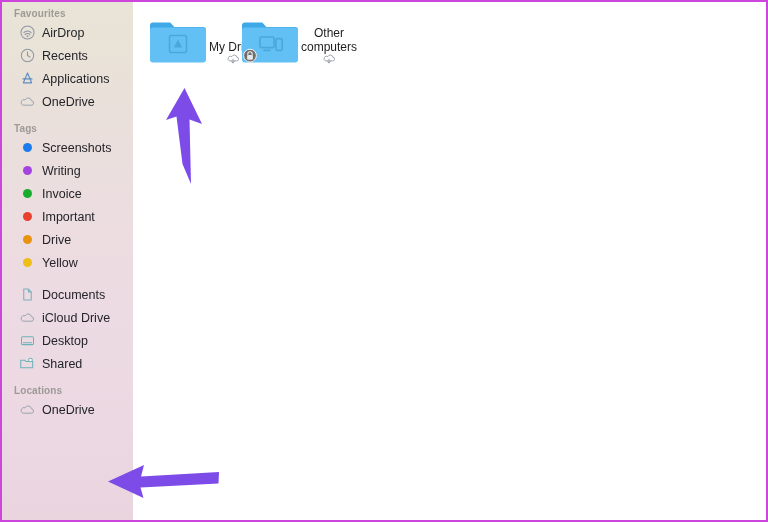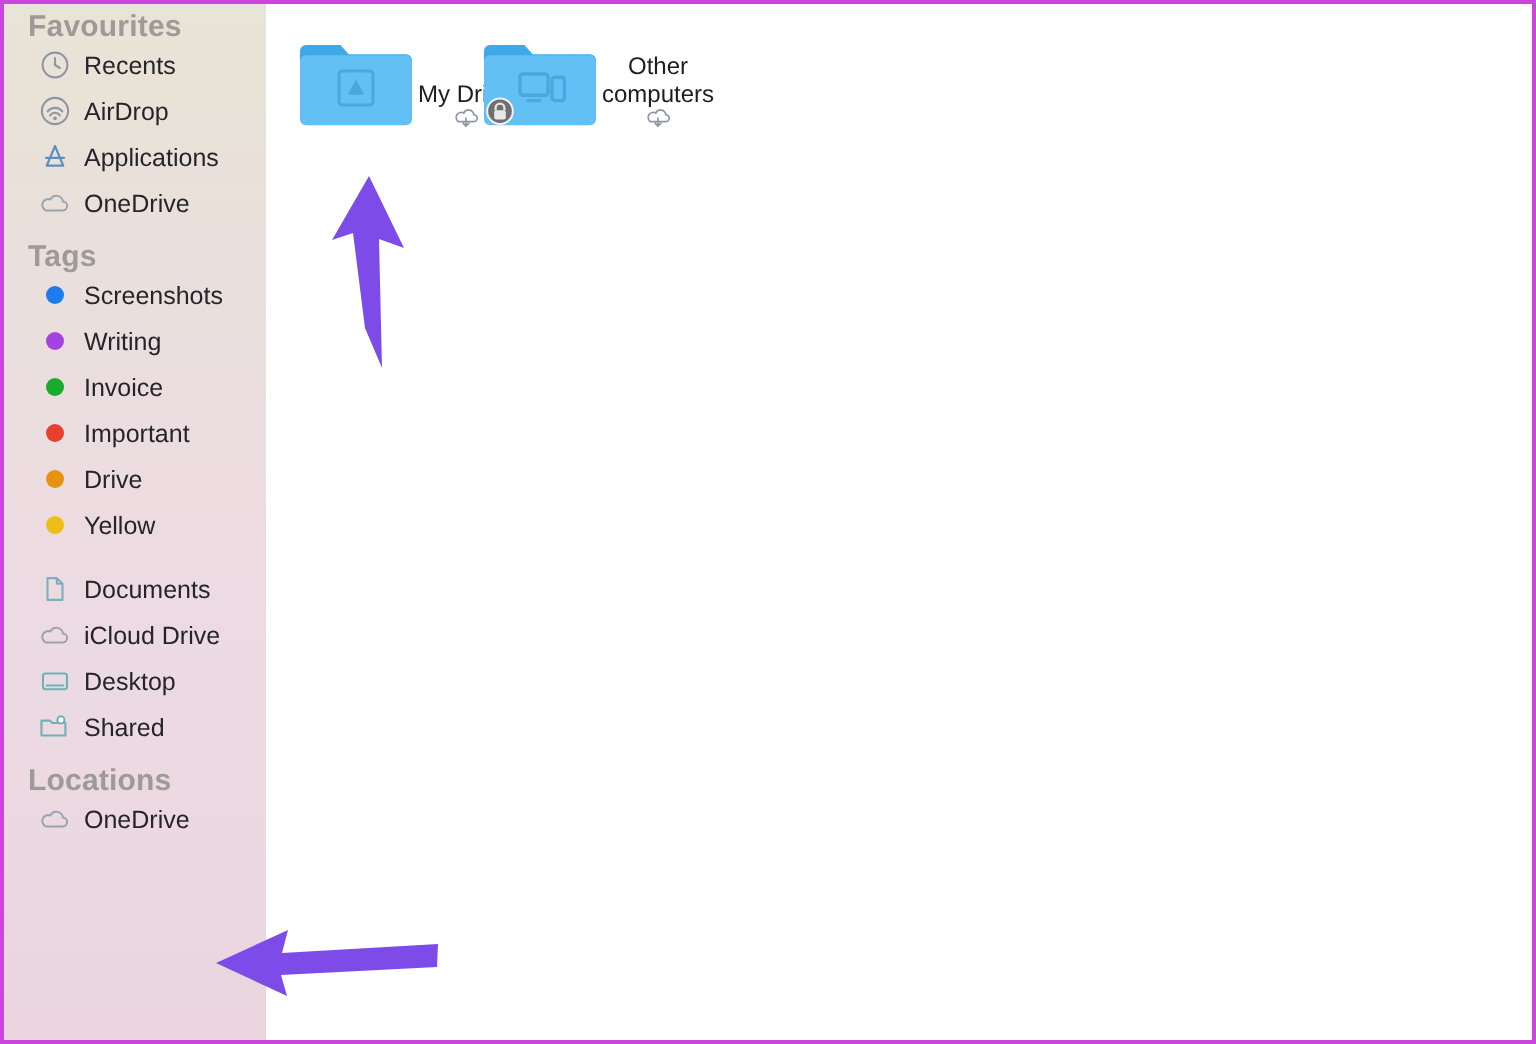--- a/index.html
+++ b/index.html
@@ -38,21 +38,21 @@
         #ecdde0 42%,
         #ecdbe2 58%,
         #ecd9e2 74%,
         #ebd7e1 88%,
         #ead5df 100%);
     position: relative;
     z-index: 2;
     overflow: hidden;
   }
   .section-header {
-    font-size: 15px;
+    font-size: 10px;
     color: #9e9a98;
     font-weight: bold;
     letter-spacing: 0.1px;
     padding: 0 0 0 12px;
     height: 14px;
     line-height: 14px;
   }
   .sb-group { margin-bottom: 0; }
   .sb-row {
     display: flex;
@@ -146,36 +146,36 @@
 <div id="finder-window">
 
   <div id="sidebar">
 
     <div class="sb-group">
       <div class="spacer-5"></div>
       <div class="section-header">Favourites</div>
       <div class="sb-row">
         <span class="sb-icon">
           <svg width="15" height="15" viewBox="0 0 16 16">
-            <circle cx="8" cy="8" r="6.6" fill="none" stroke="#8e96a3" stroke-width="1.1"></circle>
-            <path d="M8 4.3V8l2.6 1.6" fill="none" stroke="#8e96a3" stroke-width="1.1" stroke-linecap="round" stroke-linejoin="round"></path>
-          </svg>
-        </span>
-        <span class="sb-label">Recents</span>
-      </div>
-      <div class="sb-row">
-        <span class="sb-icon">
-          <svg width="15" height="15" viewBox="0 0 16 16">
             <circle cx="8" cy="8" r="7" fill="none" stroke="#8e96a3" stroke-width="1.1"></circle>
             <path d="M5.4 10.3a3.2 3.2 0 0 1 5.2 0" fill="none" stroke="#8e96a3" stroke-width="1.1" stroke-linecap="round"></path>
             <path d="M4.1 8.2a5 5 0 0 1 7.8 0" fill="none" stroke="#8e96a3" stroke-width="1.1" stroke-linecap="round"></path>
             <circle cx="8" cy="11.9" r="1" fill="#8e96a3"></circle>
           </svg>
         </span>
         <span class="sb-label">AirDrop</span>
+      </div>
+      <div class="sb-row">
+        <span class="sb-icon">
+          <svg width="15" height="15" viewBox="0 0 16 16">
+            <circle cx="8" cy="8" r="6.6" fill="none" stroke="#8e96a3" stroke-width="1.1"></circle>
+            <path d="M8 4.3V8l2.6 1.6" fill="none" stroke="#8e96a3" stroke-width="1.1" stroke-linecap="round" stroke-linejoin="round"></path>
+          </svg>
+        </span>
+        <span class="sb-label">Recents</span>
       </div>
       <div class="sb-row">
         <span class="sb-icon">
           <svg width="15" height="15" viewBox="0 0 16 16">
             <path d="M8 2.2 L12.4 12.6 L3.6 12.6 Z" fill="none" stroke="#5b8ec4" stroke-width="1.2" stroke-linejoin="round"></path>
             <path d="M3.2 8.4 h9.6" stroke="#5b8ec4" stroke-width="1.2" stroke-linecap="round"></path>
           </svg>
         </span>
         <span class="sb-label">Applications</span>
       </div>

